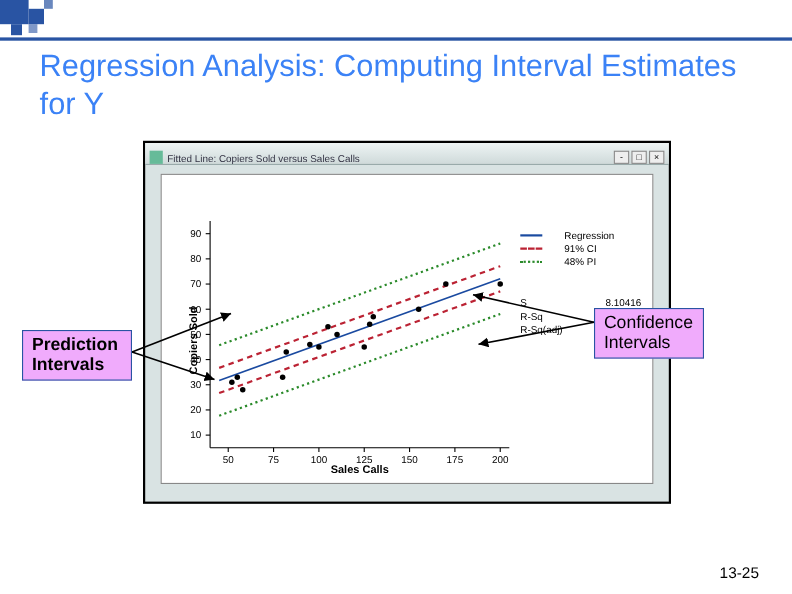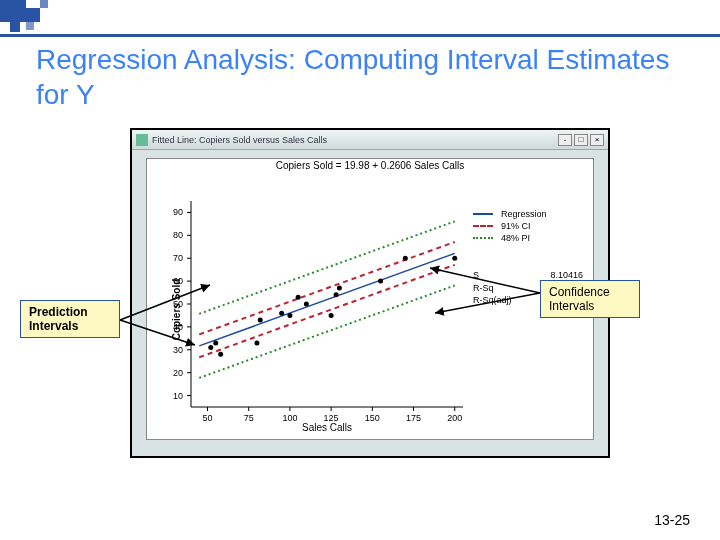--- a/index.html
+++ b/index.html
@@ -9,49 +9,49 @@
   .deco { position: absolute; top: 0; left: 0; width: 80px; height: 40px; }
   .deco div { position: absolute; background: #2954a3; }
   
   
   .rule { position: absolute; top: 34px; left: 0; right: 0; height: 3px; background: #2954a3; }
   
   .title { position: absolute; top: 42px; left: 36px; right: 30px; font-size: 28px; line-height: 1.25; color: #3b82f6; }
   
   
   .chartwin { position: absolute; top: 128px; left: 130px; width: 480px; height: 330px; border: 2px solid #000; background: #d9e3e3; }
-  .chartwin .tb { height: 20px; background: linear-gradient(#eef4f4,#cfdada); border-bottom: 1px solid #9aa; display:flex; align-items:center; padding:0 4px; gap:4px; }
+  .chartwin .tb { height: 20px; background: linear-gradient(#eef4f4,#cfdada); border-bottom: 1px solid #9aa; display:flex; align-items:flex-end; padding:0 4px; gap:4px; }
   .chartwin .tb .ticon { width:12px; height:12px; background:#6b9; }
   .chartwin .tb .ttext { font-size: 9px; color:#334; }
   .chartwin .tb .wbtns { margin-left:auto; display:flex; gap:2px; }
   .chartwin .tb .wbtns span { width:14px; height:12px; border:1px solid #888; background:#eee; font-size:8px; text-align:center; line-height:10px;}
   
   .plot { position: absolute; top: 28px; left: 14px; right: 14px; bottom: 16px; background:#fff; border:1px solid #888; }
   
   .ptitle { text-align:center; font-weight:bold; font-size:13px; margin-top:4px; }
   .psub { text-align:center; font-size:10px; margin-top:1px; }
   
   .axes { position:absolute; top:42px; left:44px; right:130px; bottom:32px; }
   .ylab { position:absolute; left:-40px; top:50%; transform:rotate(-90deg) translateY(-50%); transform-origin:center; font-size:10px; font-weight:bold; }
-  .xlab { position:absolute; bottom:-26px; left:0; right:0; text-align:center; font-size:10px; font-weight:normal; }
+  .xlab { position:absolute; bottom:-26px; left:0; right:0; text-align:center; font-size:10px; font-weight:bold; }
   
   .legend { position:absolute; top:50px; right:10px; width:110px; font-size:9px; }
-  .legend .row { display:flex; align-items:center; gap:8px; margin-bottom:2px; }
+  .legend .row { display:flex; align-items:center; gap:20px; margin-bottom:2px; }
   .legend .sw { width:20px; height:0; border-top-width:2px; border-top-style:solid; }
   .legend .sw.solid { border-color:#1a4aa0; border-top-style:solid; }
   .legend .sw.dashR { border-color:#b23; border-top-style:dashed; }
   .legend .sw.dashG { border-color:#2a8a2a; border-top-style:dotted; }
   
   .stats { position:absolute; top:110px; right:10px; width:110px; font-size:9px; line-height:1.4; }
   .stats .r { display:flex; justify-content:space-between; }
   
   .svgplot { width:100%; height:100%; overflow:visible; }
   
   
-  .callout { position:absolute; background:#fef9c3; border:1px solid #2954a3; font-size:12px; padding:4px 8px; z-index:5; }
+  .callout { position:absolute; background:#f0abfc; border:1px solid #2954a3; font-size:16px; padding:4px 8px; z-index:5; }
   .callout.pred { top:300px; left:20px; width:100px;font-weight:bold; }
   .callout.conf { top:280px; left:540px; width:100px; }
   
   .arrow { position:absolute; z-index:4; }
   
   .footer { position:absolute; bottom:12px; right:30px; font-weight:normal; font-size:14px; }
 </style>
 </head>
 <body>
 
@@ -71,21 +71,20 @@
     <div class="ticon"></div>
     <div class="ttext">Fitted Line: Copiers Sold versus Sales Calls</div>
     <div class="wbtns">
       <span>-</span>
       <span>□</span>
       <span>×</span>
     </div>
   </div>
 
   <div class="plot">
-    <div class="psub">Copiers Sold = 19.98 + 0.2606 Sales Calls</div>
 
     <div class="legend">
       <div class="row">
           <span class="sw solid"></span>
           <span>Regression</span>
         </div>
       <div class="row">
           <span class="sw dashR"></span>
           <span>91% CI</span>
         </div>

